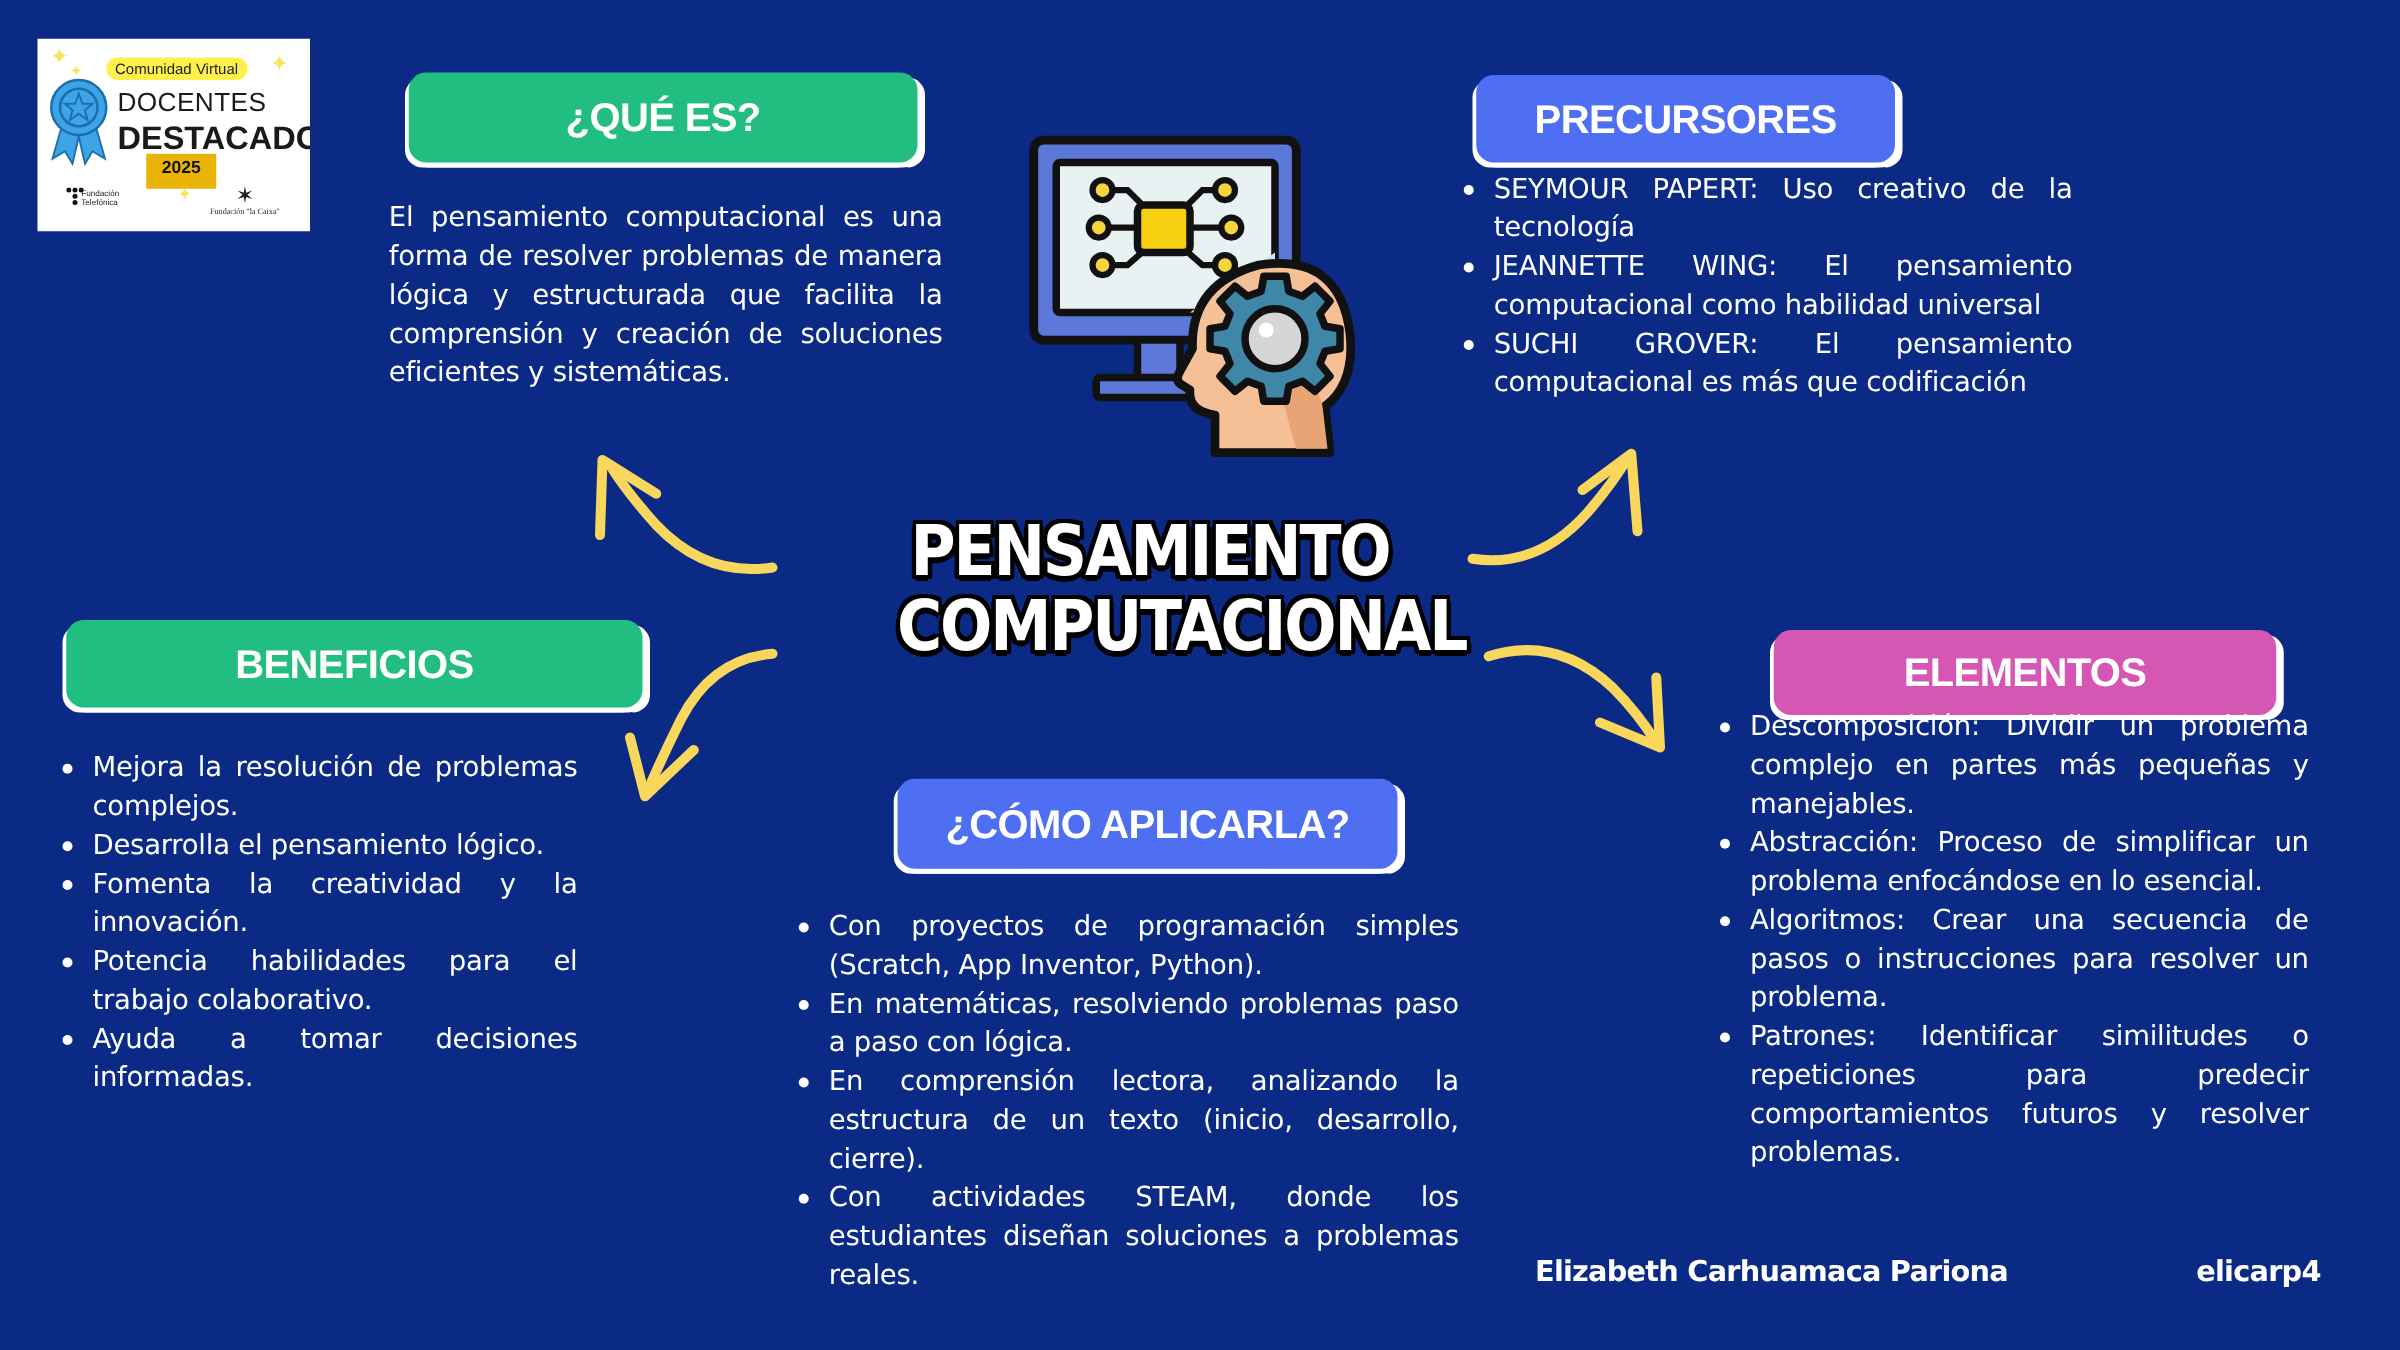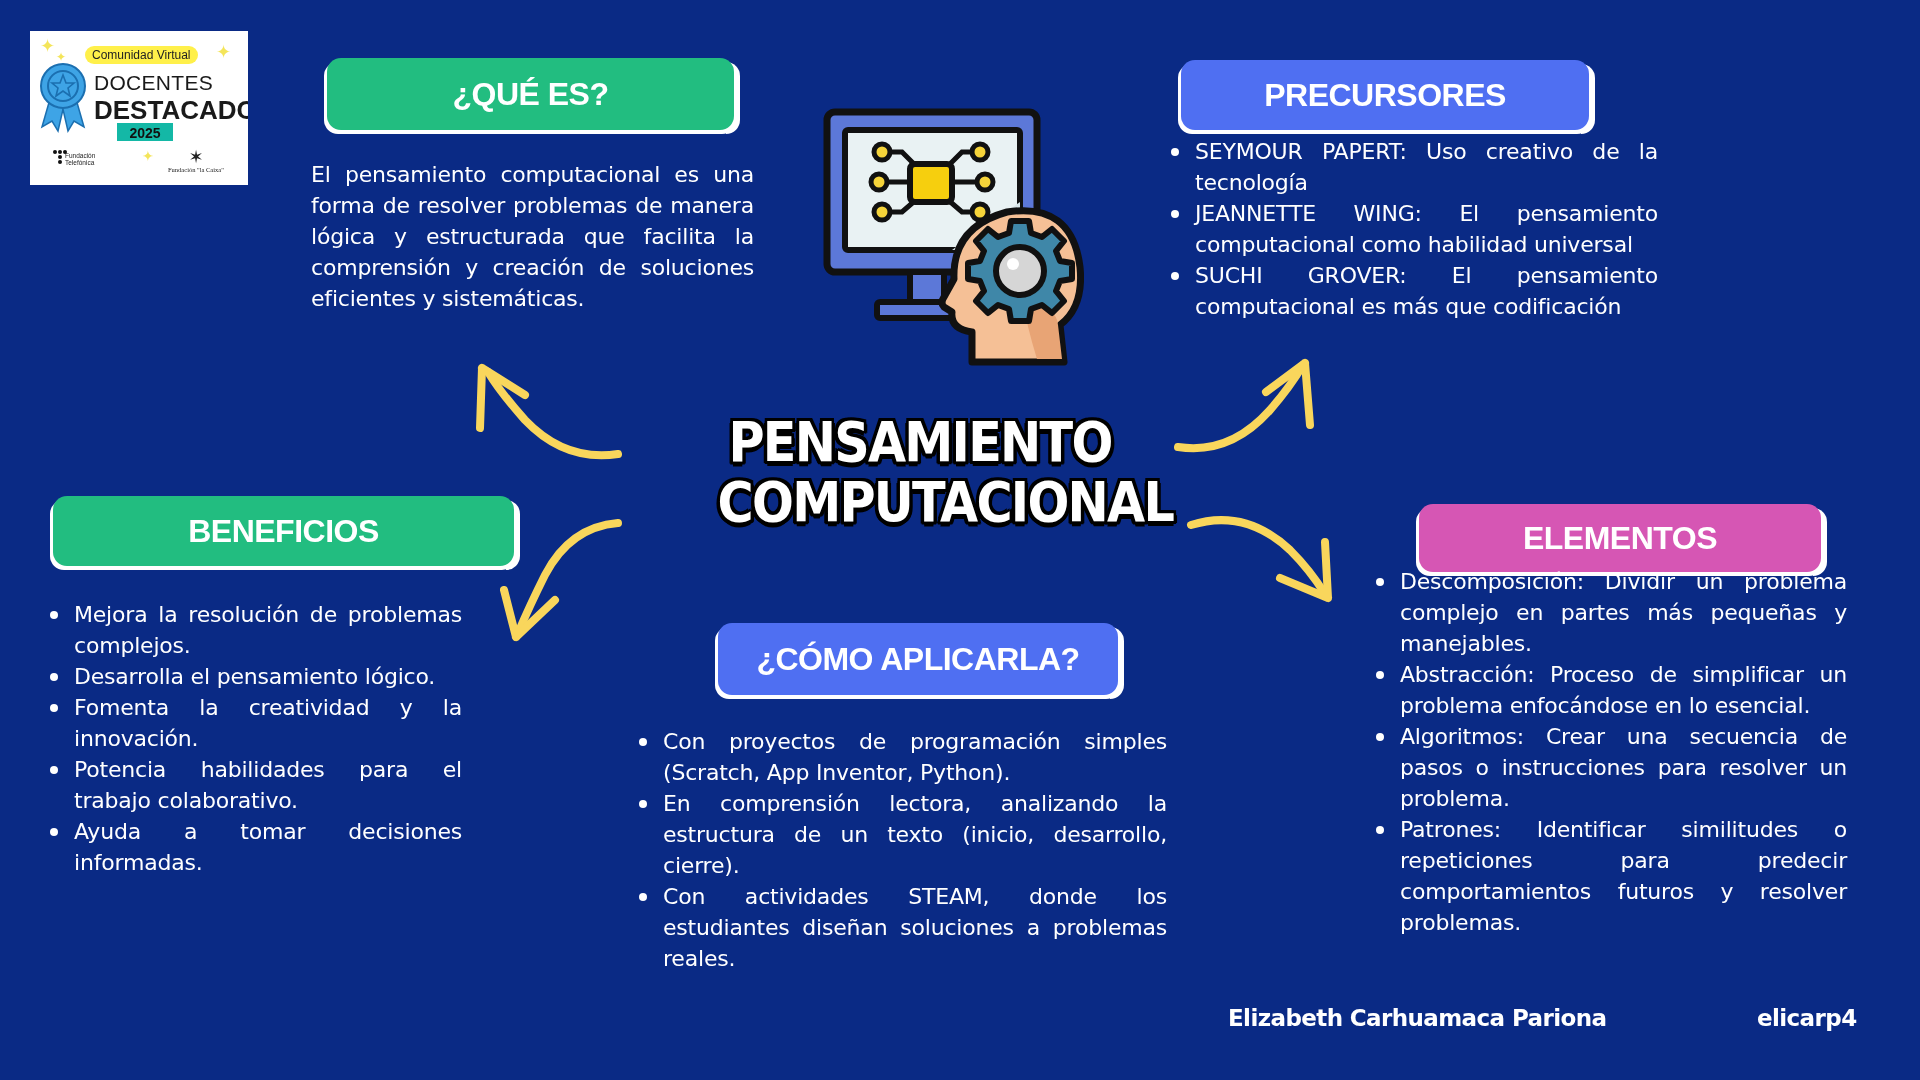--- a/index.html
+++ b/index.html
@@ -27,22 +27,22 @@
   }
   .logo-l1 {
     position: absolute; left: 64px; top: 40px;
     font-family: "Liberation Sans", sans-serif; font-size: 21px; color: #1a1a1a; letter-spacing: 0.3px;
   }
   .logo-l2 {
     position: absolute; left: 64px; top: 64px;
     font-family: "Liberation Sans", sans-serif; font-weight: bold; font-size: 26px; color: #1a1a1a;
   }
   .logo-year {
-    position: absolute; left: 87px; top: 92px; width: 56px; height: 18px;
-    background: #14b8a6; color: #111;
+    position: absolute; left: 87px; top: 92px; width: 56px; height: 28px;
+    background: #eab308; color: #111;
     font-family: "Liberation Sans", sans-serif; font-weight: bold; font-size: 14px;
     text-align: center; line-height: 20px;
   }
   .logo-badge { position: absolute; left: 8px; top: 30px; }
   .logo-ft { position: absolute; left: 35px; top: 121px; font-family: "Liberation Sans", sans-serif; font-size: 6.5px; line-height: 7px; color: #222; }
   .logo-ft .dots { position: absolute; left: -12px; top: -2px; }
   .logo-caixa { position: absolute; left: 138px; top: 117px; font-family: "Liberation Serif", serif; font-size: 6.5px; color: #222; text-align: center; }
   .sparkle { position: absolute; color: #f4e55a; font-size: 18px; line-height: 1; }
 
   
@@ -153,21 +153,21 @@
     <div style="font-size:18px;line-height:18px;font-family:'DejaVu Sans',sans-serif;">✶</div>
     <span>Fundación "la Caixa"</span>
   </div>
 </div>
 
 <div class="banner green" style="left:327px;top:58px;width:407px;height:72px;">
   <span>¿QUÉ ES?</span>
 </div>
 <div class="para" style="left:311px;top:159px;width:443px;">El pensamiento computacional es una forma de resolver problemas de manera lógica y estructurada que facilita la comprensión y creación de soluciones eficientes y sistemáticas.</div>
 
-<div class="banner blue" style="left:1181px;top:60px;width:408px;height:70px;">
+<div class="banner blue" style="left:1181px;top:60px;width:335px;height:70px;">
   <span>PRECURSORES</span>
 </div>
 <ul class="blist" style="left:1171px;top:136px;width:487px;">
   <li><span class="dot"></span><span>SEYMOUR PAPERT: Uso creativo de la tecnología</span></li>
   <li><span class="dot"></span><span>JEANNETTE WING: El pensamiento computacional como habilidad universal</span></li>
   <li><span class="dot"></span><span>SUCHI GROVER: El pensamiento computacional es más que codificación</span></li>
 </ul>
 
 <div class="abs" style="left:822px;top:107px;">
   <svg width="262" height="260" viewBox="0 0 262 260">
@@ -243,20 +243,21 @@
   <li><span class="dot"></span><span>Fomenta la creatividad y la innovación.</span></li>
   <li><span class="dot"></span><span>Potencia habilidades para el trabajo colaborativo.</span></li>
   <li><span class="dot"></span><span>Ayuda a tomar decisiones informadas.</span></li>
 </ul>
 
 <div class="banner blue" style="left:718px;top:623px;width:400px;height:72px;">
   <span>¿CÓMO APLICARLA?</span>
 </div>
 <ul class="blist" style="left:639px;top:726px;width:528px;">
   <li><span class="dot"></span><span>Con proyectos de programación simples (Scratch, App Inventor, Python).</span></li>
+  <li><span class="dot"></span><span>En matemáticas, resolviendo problemas paso a paso con lógica.</span></li>
   <li><span class="dot"></span><span>En comprensión lectora, analizando la estructura de un texto (inicio, desarrollo, cierre).</span></li>
   <li><span class="dot"></span><span>Con actividades STEAM, donde los estudiantes diseñan soluciones a problemas reales.</span></li>
 </ul>
 
 <div class="banner pink" style="left:1419px;top:472px;width:402px;height:68px;">
   <span>ELEMENTOS</span>
 </div>
 <ul class="blist" style="left:1376px;top:566px;width:471px;">
   <li><span class="dot"></span><span>Descomposición: Dividir un problema complejo en partes más pequeñas y manejables.</span></li>
   <li><span class="dot"></span><span>Abstracción: Proceso de simplificar un problema enfocándose en lo esencial.</span></li>

